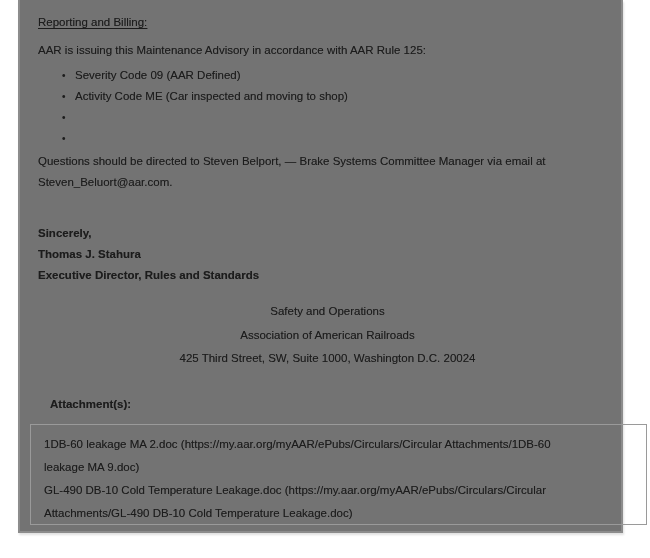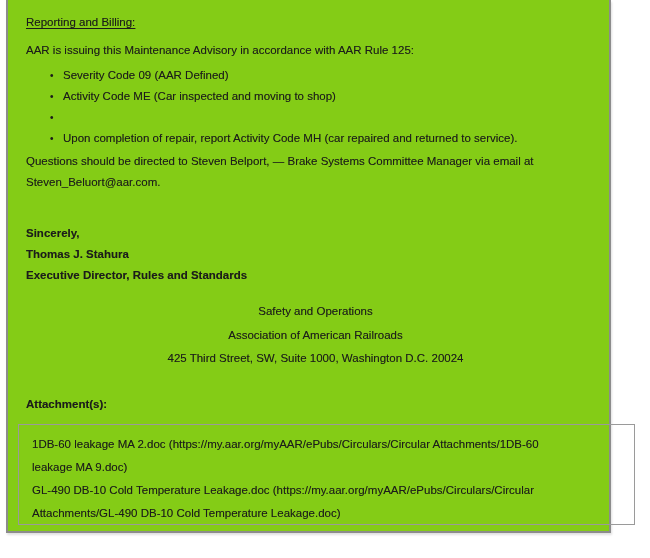--- a/index.html
+++ b/index.html
@@ -8,27 +8,27 @@
     width: 650px;
     height: 558px;
     background: #ffffff;
     font-family: "Liberation Sans", sans-serif;
     color: #1c1c1c;
     position: relative;
     overflow: hidden;
   }
   .page-frame {
     position: absolute;
-    left: 6px;
+    left: 18px;
     top: 0;
     width: 605px;
     height: 533px;
     border: 2px solid #8c8c8c;
     border-top: none;
-    background: #84cc16;
+    background: #737373;
     box-shadow: 1px 2px 2px rgba(0,0,0,0.12);
   }
   .content {
     padding: 12px 20px 0 18px;
     font-size: 11.5px;
     line-height: 21px;
     text-shadow: 0 0 0.5px rgba(0,0,0,0.35);
   }
   .section-heading {
     margin: 0;
@@ -49,21 +49,21 @@
     font-size: 10px;
   }
   .questions { margin: 2px 0 0; }
   .signature { margin: 30px 0 8px; font-weight: bold; }
   .org-block {
     margin: 14px 0 0;
     padding-left: 16px;
     text-align: center;
     line-height: 23.5px;
   }
-  .attach-heading { margin: 23px 0 0; font-weight: bold; }
+  .attach-heading { margin: 23px 12px 0; font-weight: bold; }
   .attach-box {
     margin: 9px 0 0 -8px;
     width: 617px;
     height: 101px;
     border: 1px solid #9a9a9a;
     padding: 8px 13px 0;
     line-height: 23px;
     overflow: hidden;
   }
 </style>
@@ -84,21 +84,20 @@
       </li>
       <li>
         <span class="bullet-dot">•</span>
         <span>Activity Code ME (Car inspected and moving to shop)</span>
       </li>
       <li>
         <span class="bullet-dot">•</span>
       </li>
       <li>
         <span class="bullet-dot">•</span>
-        <span>Upon completion of repair, report Activity Code MH (car repaired and returned to service).</span>
       </li>
     </ul>
 
     <p class="questions">
       <span>Questions should be directed to Steven Belport, — Brake Systems Committee Manager via email at</span><br>
       <span>Steven_Beluort@aar.com.</span>
     </p>
 
     <div class="signature">
       <div>Sincerely,</div>

